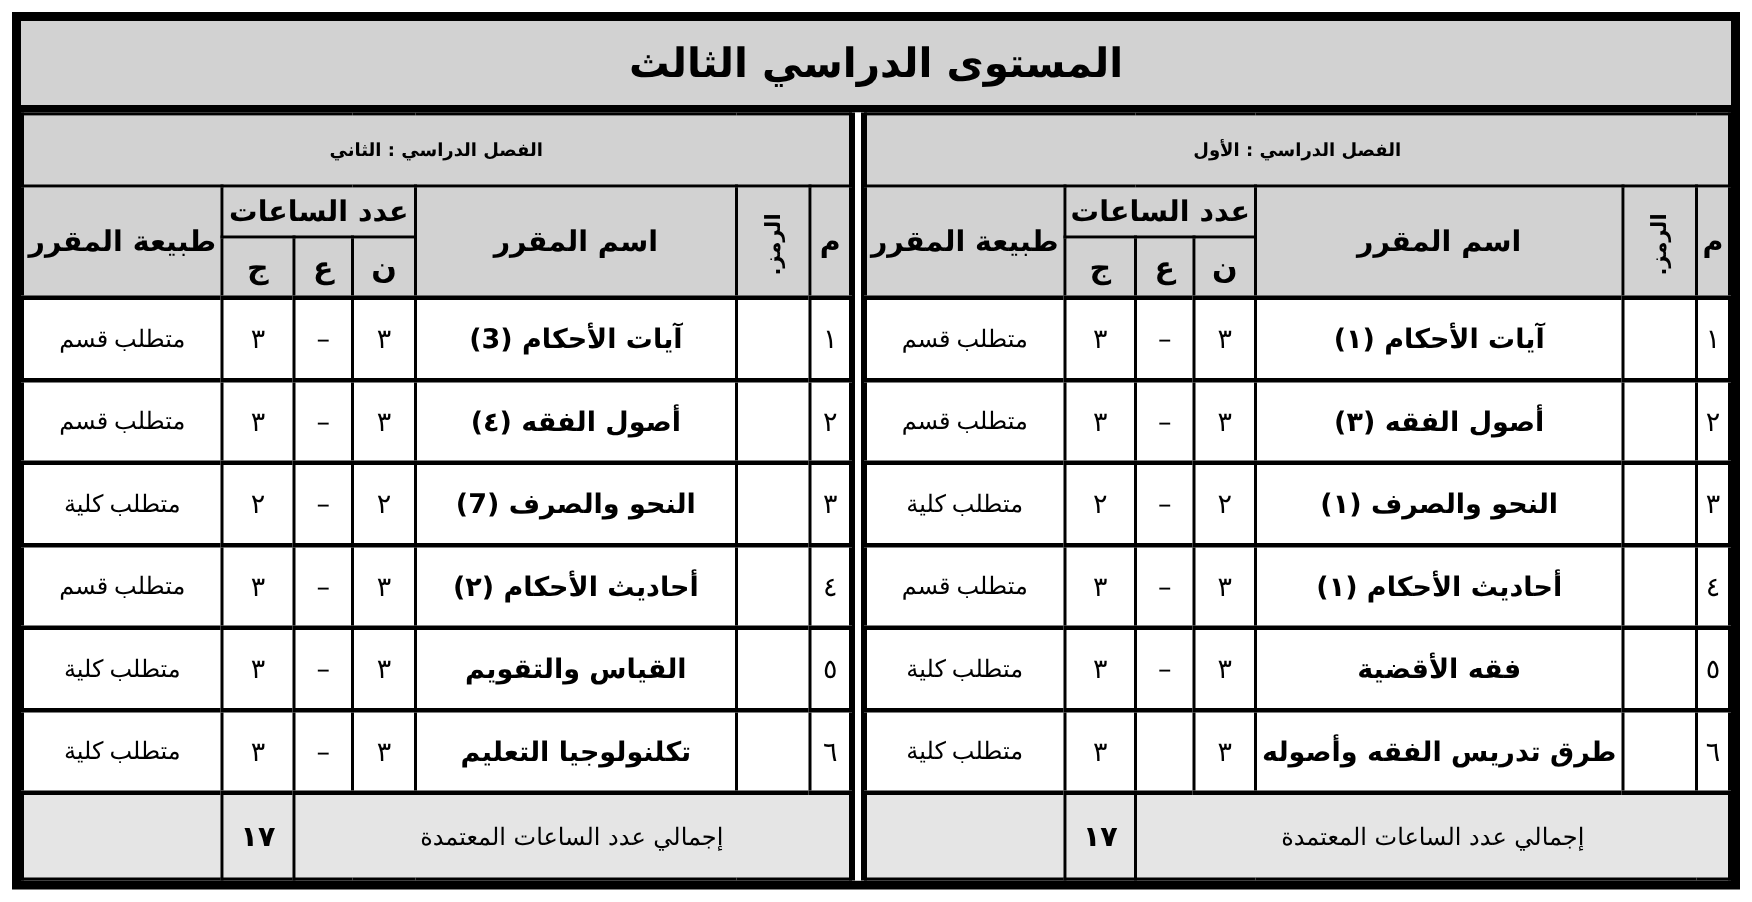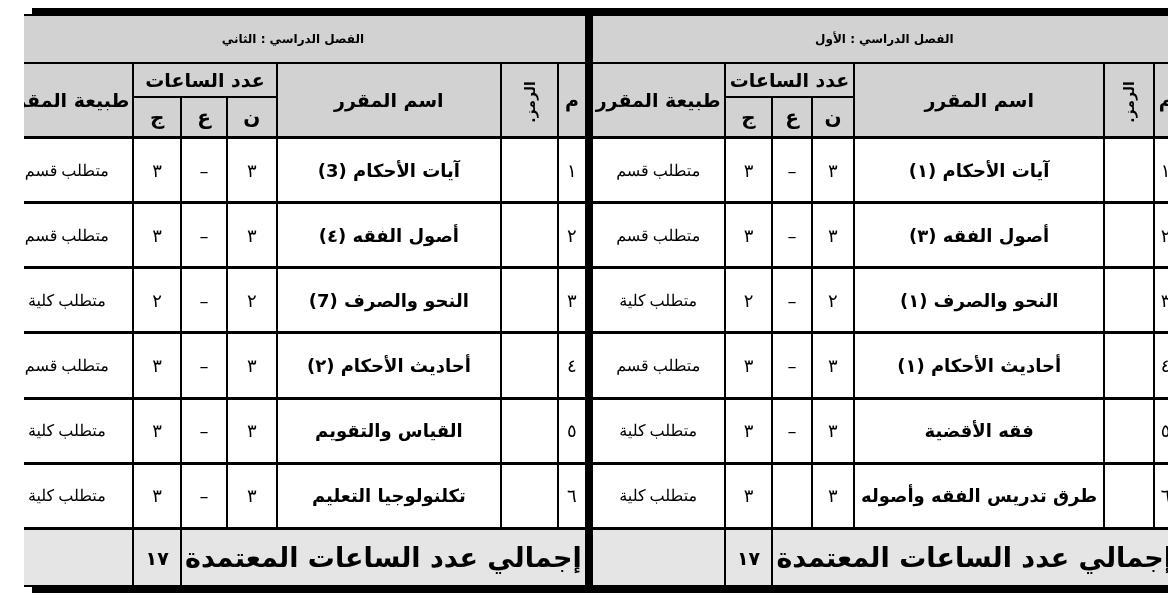--- a/index.html
+++ b/index.html
@@ -16,30 +16,31 @@
     overflow:hidden;white-space:nowrap;}
   thead th{background:#d2d2d2;font-weight:bold;}
   tr.r-sem th{height:46px;font-size:12px;border-bottom:2px solid #000;text-align:center;}
   tr.r-ha th{height:32px;font-size:19px;}
   tr.r-hb th{height:38px;font-size:20px;border-bottom:3px solid #000;}
   tbody td{background:#fff;height:52px;border-top:3px solid #000;border-bottom:3px solid #000;}
   tbody td.c-name{font-weight:bold;font-size:18px;}
   tbody td.c-num,tbody td.c-n,tbody td.c-p,tbody td.c-t{font-size:18px;}
   tbody td.c-nature{font-size:16px;font-family:Liberation Serif, serif;}
   tfoot td{background:#e5e5e5;height:55px;border-top:3px solid #000;}
-  tfoot td.t-label{font-weight:bold;font-size:27px;}
+  tfoot td.t-label{font-weight:normal;font-size:16px;}
   tfoot td.t-value{font-weight:bold;font-size:19px;}
   .rot{display:inline-block;transform:rotate(-90deg);font-size:14px;font-weight:bold;}
   col.w-num{width:5.3%;} col.w-code{width:7%;} col.w-name{width:43.9%;}
   col.w-n{width:7.3%;} col.w-p{width:7.3%;} col.w-t{width:7.2%;} col.w-nature{width:22%;}
 </style>
 </head>
 <body>
 
 <div class="frame">
+  <div class="title-row">المستوى الدراسي الثالث</div>
   <div class="halves">
 
     <table class="half">
       <colgroup>
         <col class="w-num">
           <col class="w-code">
           <col class="w-name">
         <col class="w-n">
           <col class="w-p">
           <col class="w-t">

